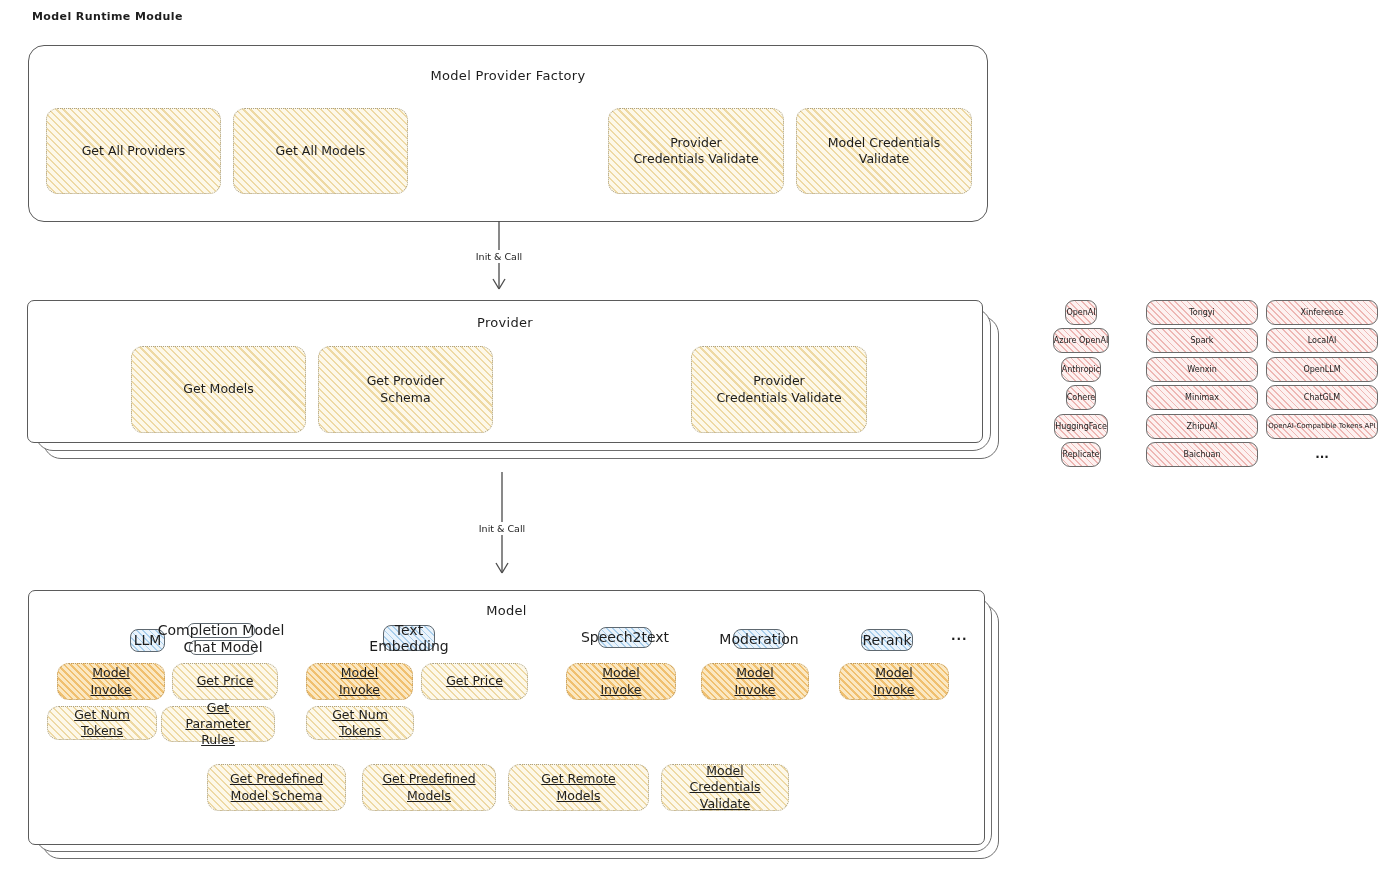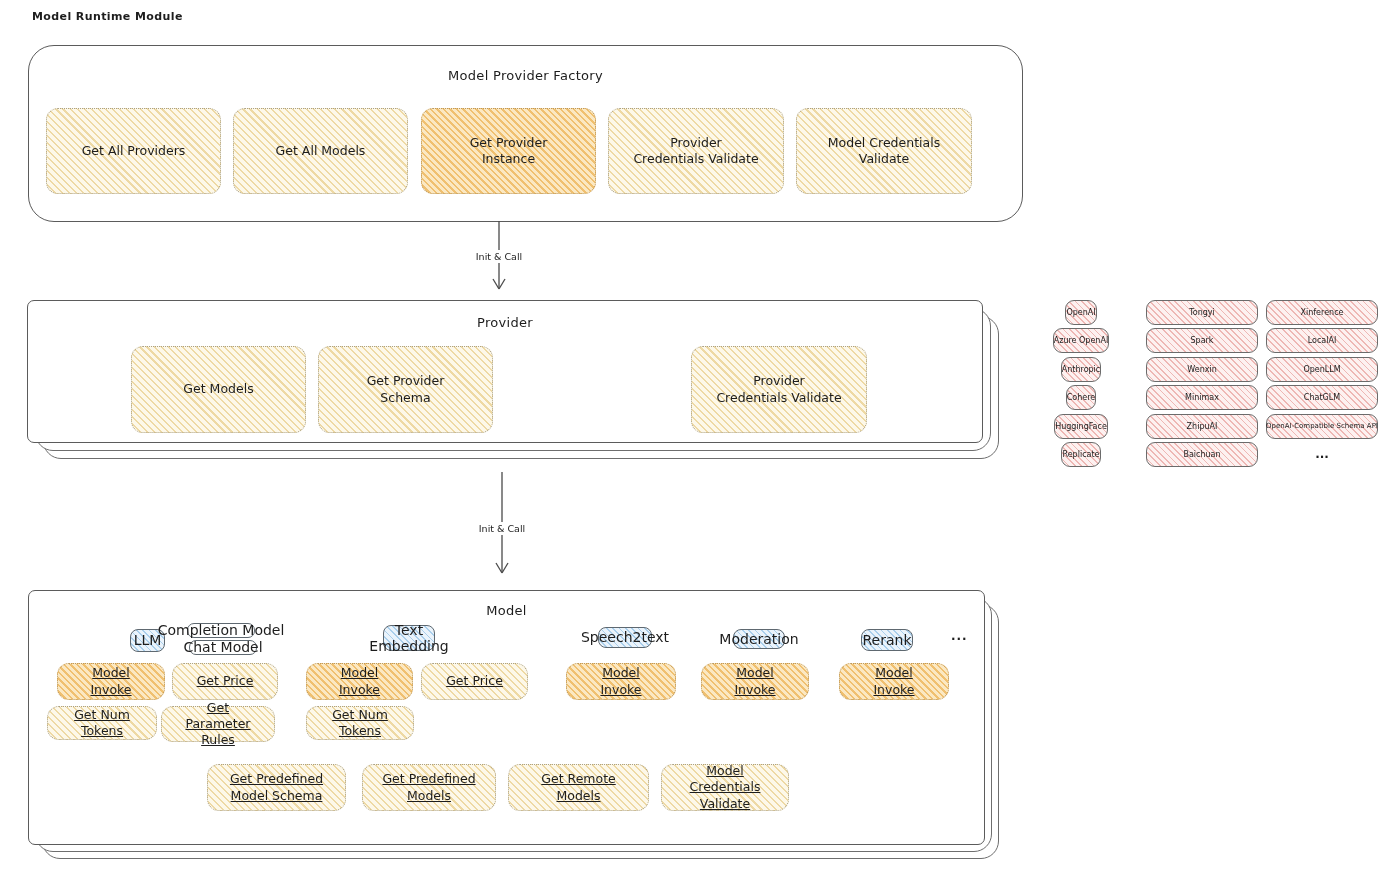--- a/index.html
+++ b/index.html
@@ -18,23 +18,22 @@
     position: absolute;
     left: 32px; top: 10px;
     font-size: 11px;
     font-weight: bold;
     letter-spacing: .4px;
   }
   
   .bigbox {
     position: absolute;
     border: 1.6px solid var(--border, #5b5b5b);
-    border-radius: 26px;
-    background: #fff;
-    padding-left: 35px;
+    border-radius: 16px;
+    background: #fff;
   }
   .layered { position: absolute; }
   .ghost {
     position: absolute; inset: 0;
     border: 1.4px solid #6e6e6e;
     border-radius: 18px;
     background: #fff;
   }
   .layered.off8 .ghost.g1 { transform: translate(8px,8px); }
   .layered.off8 .ghost.g2 { transform: translate(16px,16px); }
@@ -140,21 +139,20 @@
 <body>
 
 <div class="canvas">
 
   <div class="page-title">Model Runtime Module</div>
 
   <div class="bigbox" style="left:28px;top:45px;width:958px;height:175px;">
     <div class="box-title" style="top:22px;">Model Provider Factory</div>
     <div class="btn yellow" style="left:17px;top:62px;width:175px;height:86px;">Get All Providers</div>
     <div class="btn yellow" style="left:204px;top:62px;width:175px;height:86px;">Get All Models</div>
-    <div class="btn orange" style="left:392px;top:62px;width:175px;height:86px;">Get Provider Instance</div>
     <div class="btn yellow" style="left:579px;top:62px;width:176px;height:86px;">Provider Credentials Validate</div>
     <div class="btn yellow" style="left:767px;top:62px;width:176px;height:86px;">Model Credentials Validate</div>
   </div>
 
   <svg class="arrow-svg" style="left:489px;top:221px;" width="20" height="74" viewBox="0 0 20 74">
     <line x1="10" y1="0" x2="10" y2="67" stroke="#4a4a4a" stroke-width="1.3"></line>
     <line x1="4" y1="58" x2="10" y2="68" stroke="#4a4a4a" stroke-width="1.3"></line>
     <line x1="16" y1="58" x2="10" y2="68" stroke="#4a4a4a" stroke-width="1.3"></line>
   </svg>
   <div class="arrow-label" style="left:459px;top:250px;width:80px;">Init &amp; Call</div>
@@ -184,21 +182,21 @@
     <div class="pill">Wenxin</div>
     <div class="pill">Minimax</div>
     <div class="pill">ZhipuAI</div>
     <div class="pill">Baichuan</div>
   </div>
   <div class="pillcol" style="left:1266px;top:300px;">
     <div class="pill">Xinference</div>
     <div class="pill">LocalAI</div>
     <div class="pill">OpenLLM</div>
     <div class="pill">ChatGLM</div>
-    <div class="pill small">OpenAI-Compatible Schema API</div>
+    <div class="pill small">OpenAI-Compatible Tokens API</div>
     <div class="pill-more">...</div>
   </div>
 
   <svg class="arrow-svg" style="left:492px;top:472px;" width="20" height="108" viewBox="0 0 20 108">
     <line x1="10" y1="0" x2="10" y2="100" stroke="#4a4a4a" stroke-width="1.3"></line>
     <line x1="4" y1="91" x2="10" y2="101" stroke="#4a4a4a" stroke-width="1.3"></line>
     <line x1="16" y1="91" x2="10" y2="101" stroke="#4a4a4a" stroke-width="1.3"></line>
   </svg>
   <div class="arrow-label" style="left:462px;top:522px;width:80px;">Init &amp; Call</div>
 

